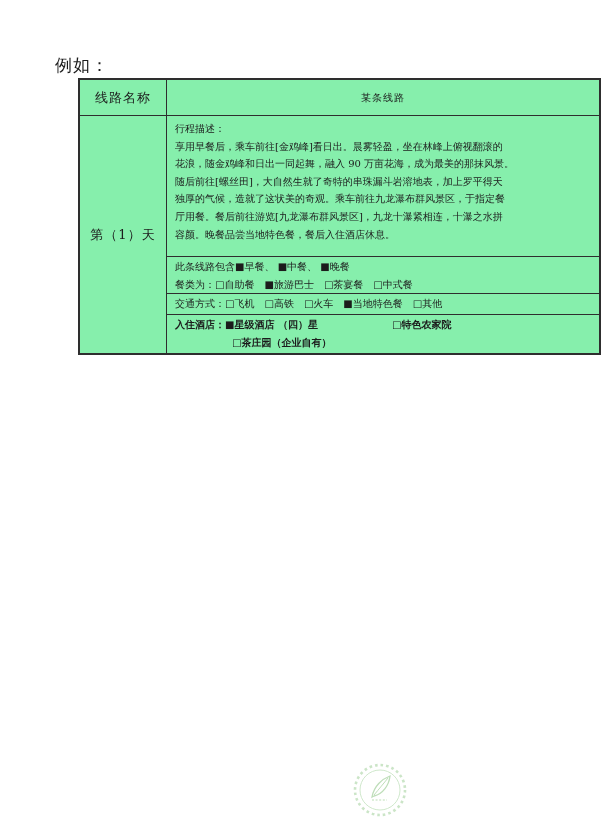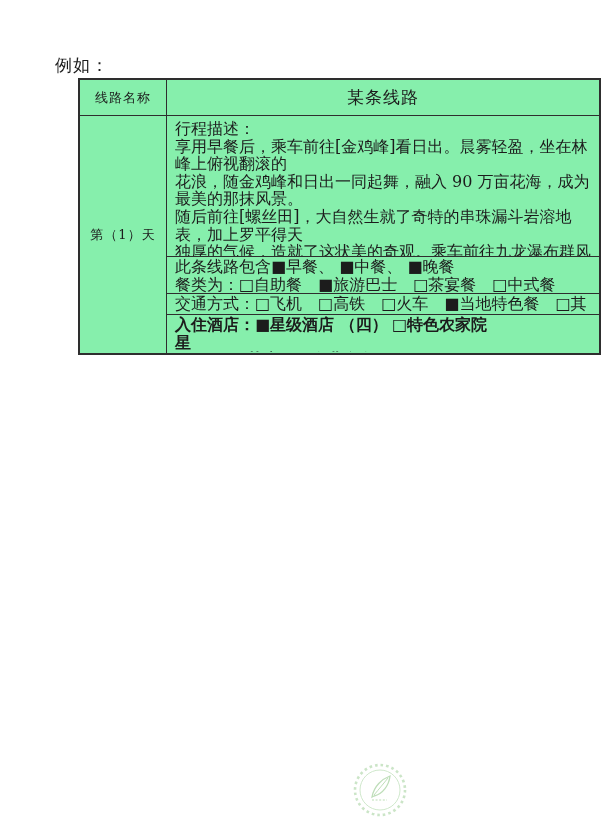--- a/index.html
+++ b/index.html
@@ -38,31 +38,31 @@
     justify-content:center;
     font-size:13px;
     letter-spacing:1px;
     text-align:center;
   }
   .hrow .col-right {
     flex:1;
     display:flex;
     align-items:center;
     justify-content:center;
-    font-size:17px;
+    font-size:10px;
     letter-spacing:1px;
   }
   .brow {
     display:flex;
     height:237px;
   }
   .col-stack { flex:1; display:flex; flex-direction:column; }
   .sub {
     border-bottom:1px solid #2e2e2e;
-    font-size:16px;
+    font-size:10px;
     line-height:17.6px;
     padding:2px 8px;
     overflow:hidden;
   }
   .sub:last-child { border-bottom:none; }
   .sub-desc   { height:141px; padding-top:4px; }
   .sub-meals  { height:37px;  padding-top:1px; }
   .sub-trans  { height:21px;  padding-top:1px; }
   .sub-hotel  { height:37px;  padding-top:1px; }
   .desc-text { white-space:pre-line; }

